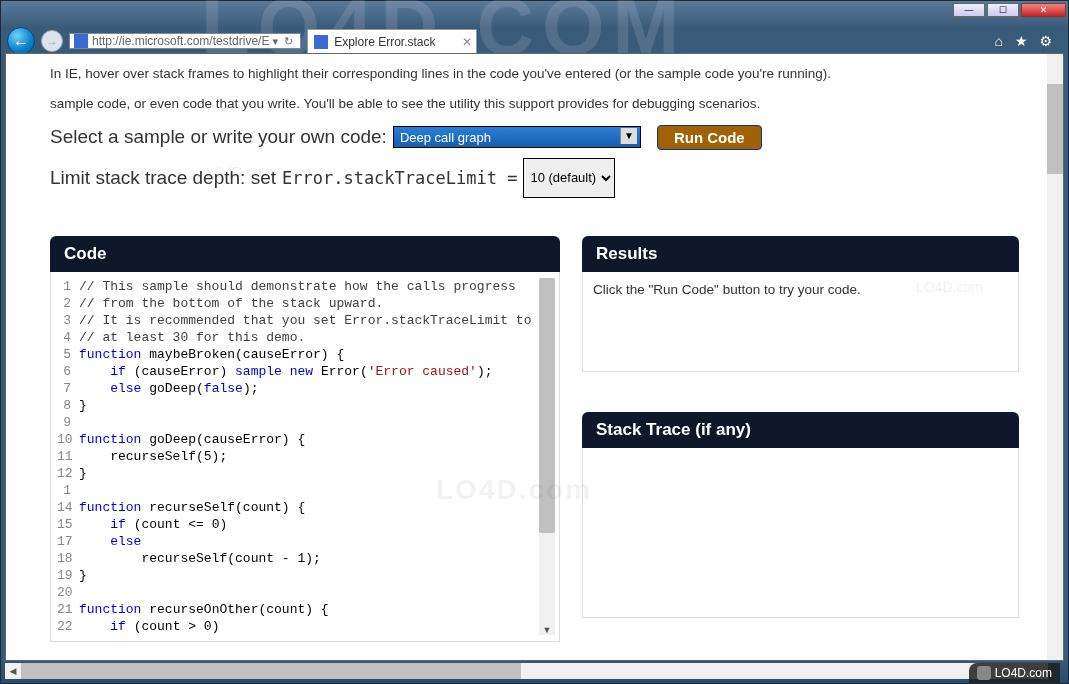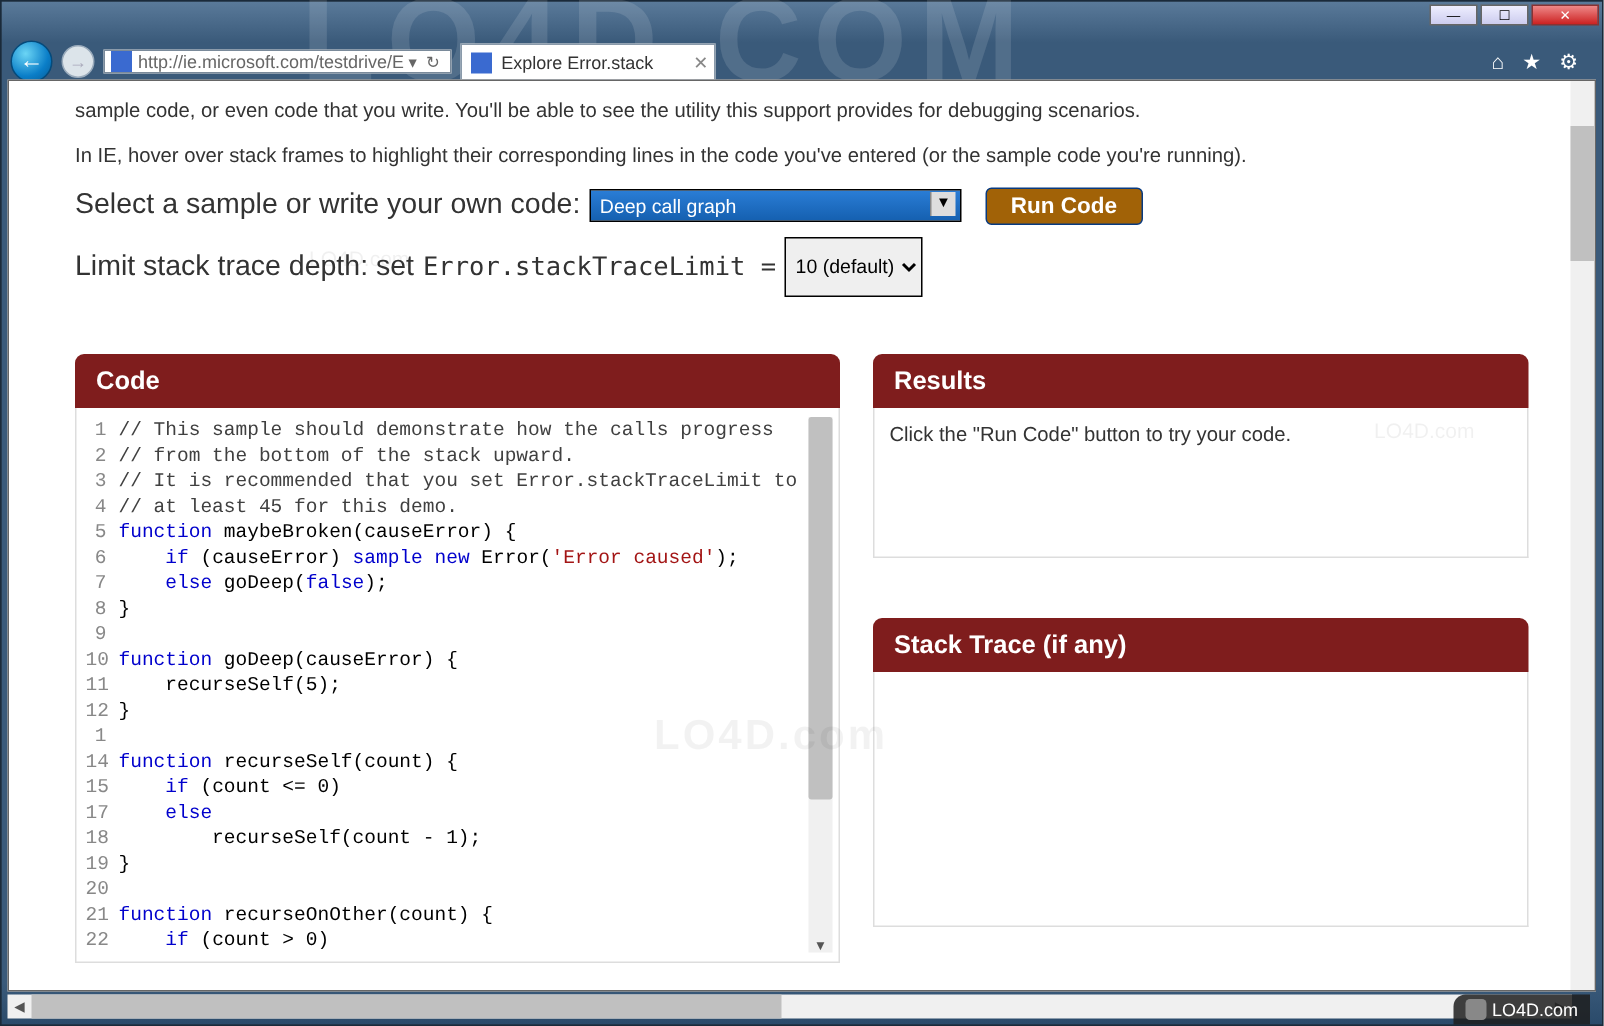--- a/index.html
+++ b/index.html
@@ -42,21 +42,21 @@
 .sample-sel-wrap::after { content: "▼"; position: absolute; right: 4px; top: 2px; font-size: 10px; color: #000; background: #ddd; width: 16px; height: 16px; text-align: center; line-height: 16px; border-left: 1px solid #888; pointer-events: none; }
 .run-btn { background: #a16207; color: #fff; border: 1px solid #083a80; font-weight: bold; font-size: 15px; padding: 3px 16px; border-radius: 4px; cursor: pointer; margin-left: 10px; }
 
 .controls-row2 { display: flex; align-items: center; gap: 6px; margin-top: 8px; font-size: 19px; color: #333; }
 .code-inline { font-family: Consolas, monospace; font-size: 17px; }
 .limit-sel { border: 1px solid #000; font-size: 13px; padding: 1px 2px; height: 40px; }
 
 .panels { display: flex; gap: 22px; margin-top: 38px; }
 .panel { flex: 1; }
 .panel.code { flex: 0 0 510px; }
-.panel-head { background: #7f1d1d; color: #fff; font-weight: bold; font-size: 17px; padding: 8px 14px; border-radius: 6px 6px 0 0; }
+.panel-head { background: #0f172a; color: #fff; font-weight: bold; font-size: 17px; padding: 8px 14px; border-radius: 6px 6px 0 0; }
 .panel-body { border: 1px solid #ddd; border-top: none; padding: 10px; min-height: 100px; font-size: 13.5px; color: #333; }
 .stack-head { margin-top: 40px; }
 
 .code-body { height: 370px; position: relative; border: 1px solid #ddd; border-top: none; padding: 6px 4px; }
 .code-scroll { position: absolute; right: 4px; top: 6px; bottom: 6px; width: 16px; background: #f0f0f0; }
 .code-thumb { position: absolute; right: 0; top: 0; width: 16px; height: 255px; background: #c0c0c0; border-radius: 2px; }
 .code-arrow-up { text-align: center; font-size: 9px; color: #555; }
 .code-arrow-dn { position: absolute; bottom: 0; width: 100%; text-align: center; font-size: 9px; color: #555; }
 
 .code-lines { font-family: Consolas, "Courier New", monospace; font-size: 13px; line-height: 17px; padding-left: 2px; }
@@ -120,22 +120,22 @@
     <div class="page-vscroll">
       <div class="page-vthumb"></div>
     </div>
 
     <div class="left-wm">LO4D.com</div>
     <div class="right-wm">LO4D.com</div>
     <div class="center-wm">LO4D.com</div>
 
     <div class="content-inner">
       <div class="intro">
+        <p>In IE, hover over stack frames to highlight their corresponding lines in the code you've entered (or the sample code you're running).</p>
         <p>sample code, or even code that you write. You'll be able to see the utility this support provides for debugging scenarios.</p>
-        <p>In IE, hover over stack frames to highlight their corresponding lines in the code you've entered (or the sample code you're running).</p>
       </div>
 
       <div class="controls-row1">
         <span class="controls-label">Select a sample or write your own code:</span>
         <span class="sample-sel-wrap">
           <select class="sample-sel">
             <option>Deep call graph</option>
           </select>
         </span>
         <button class="run-btn">Run Code</button>
@@ -166,21 +166,21 @@
                 <div class="cl">
                   <span class="ln">2</span>
                   <span><span class="tok-c">// from the bottom of the stack upward.</span></span>
                 </div>
                 <div class="cl">
                   <span class="ln">3</span>
                   <span><span class="tok-c">// It is recommended that you set Error.stackTraceLimit to</span></span>
                 </div>
                 <div class="cl">
                   <span class="ln">4</span>
-                  <span><span class="tok-c">// at least 45 for this demo.</span></span>
+                  <span><span class="tok-c">// at least 30 for this demo.</span></span>
                 </div>
                 <div class="cl">
                   <span class="ln">5</span>
                   <span><span class="tok-k">function</span> maybeBroken(causeError) {</span>
                 </div>
                 <div class="cl">
                   <span class="ln">6</span>
                   <span>&nbsp;&nbsp;&nbsp;&nbsp;<span class="tok-k">if</span> (causeError) <span class="tok-k">sample</span> <span class="tok-k">new</span> Error(<span class="tok-s">'Error caused'</span>);</span>
                 </div>
                 <div class="cl">

